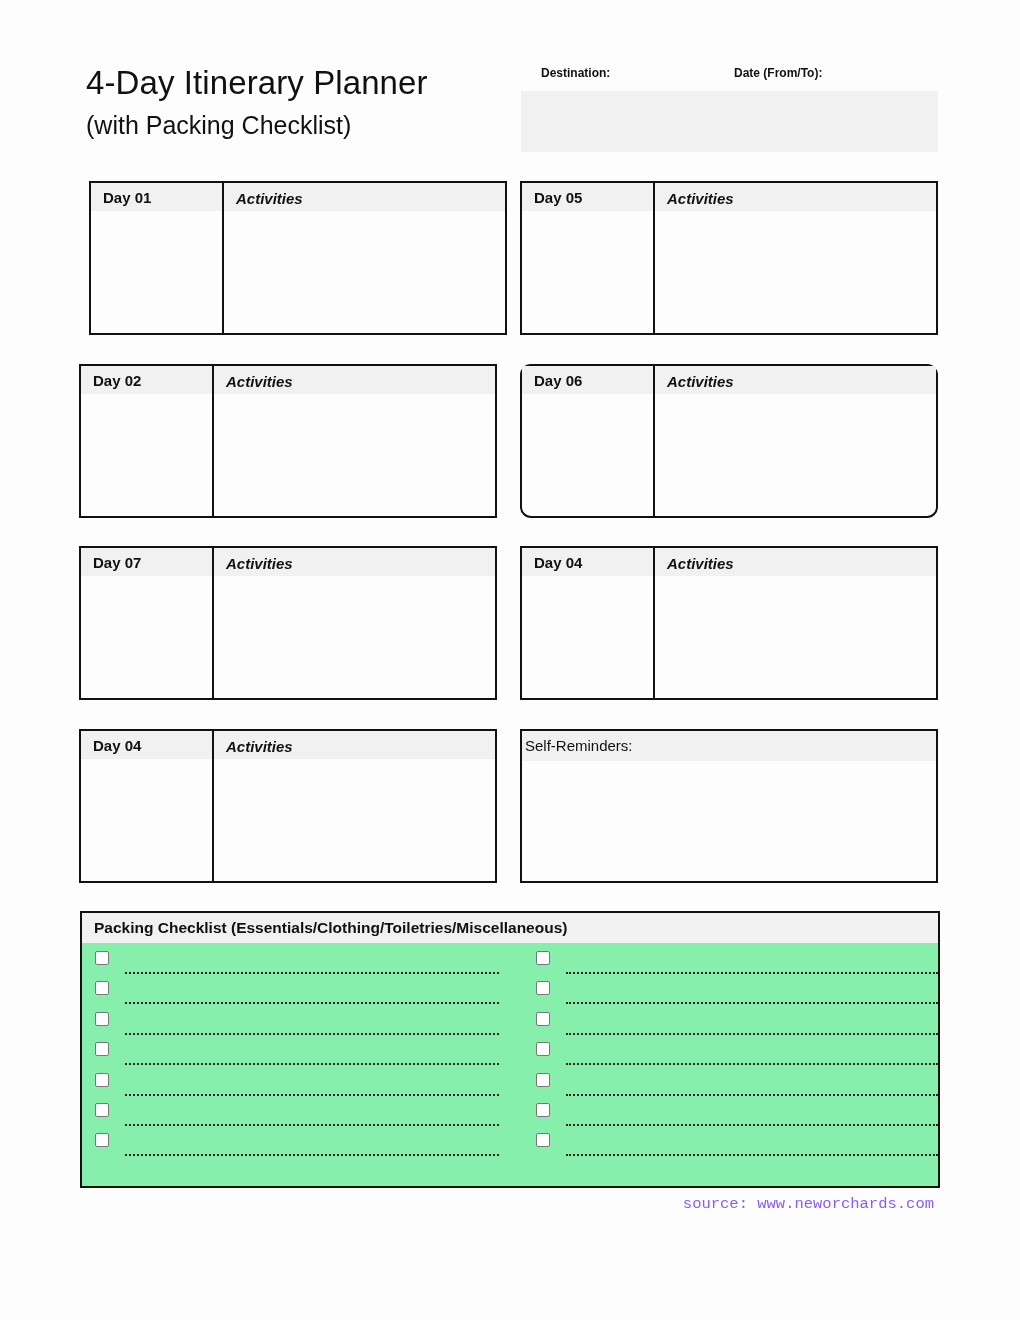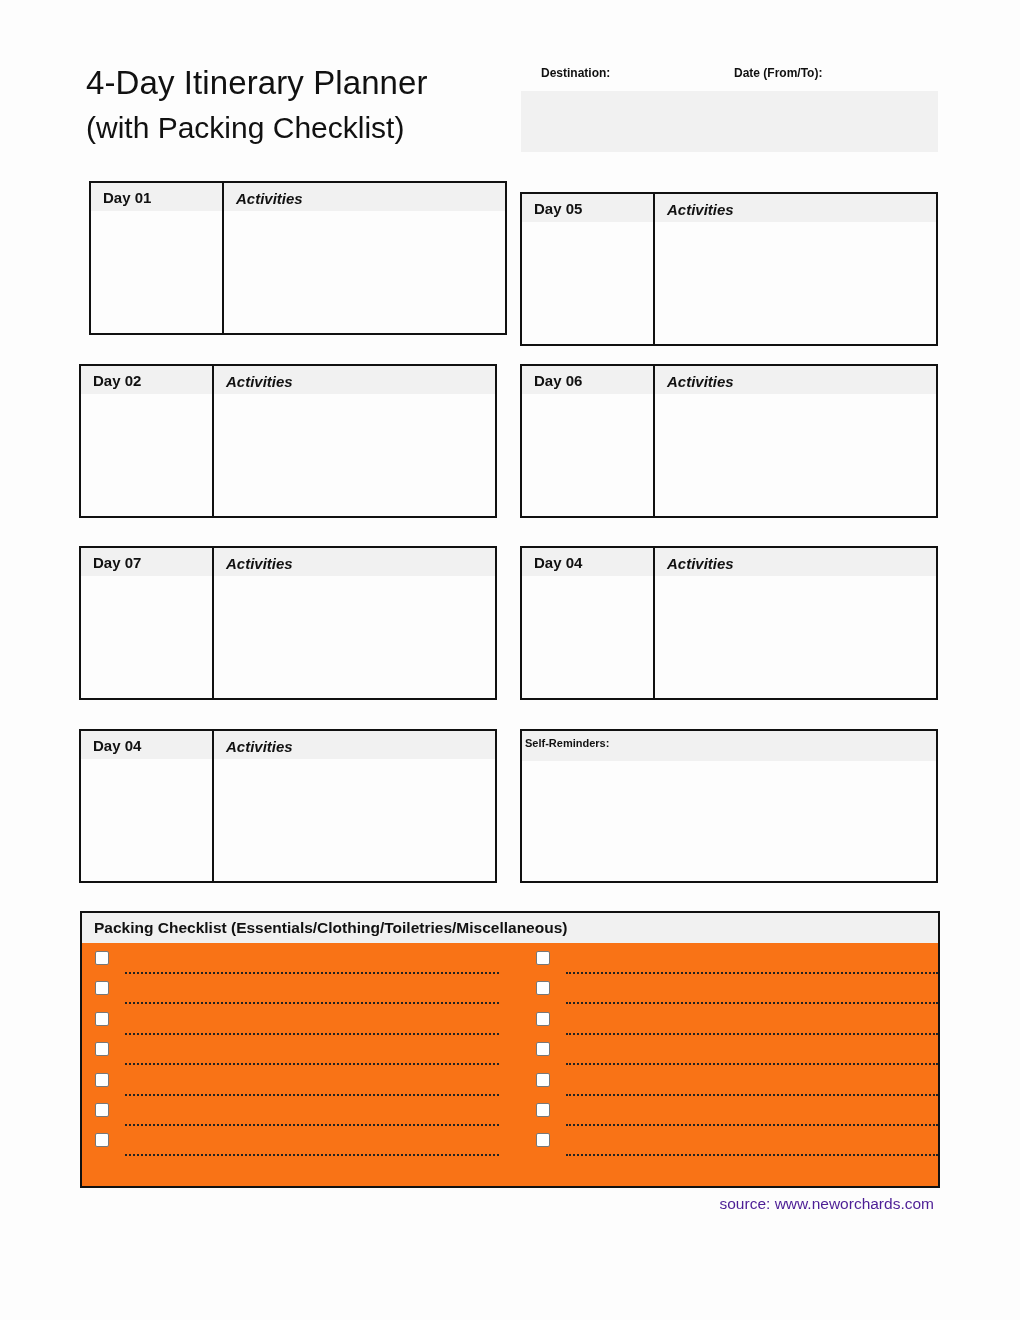--- a/index.html
+++ b/index.html
@@ -2,45 +2,45 @@
 <html><head>
 <meta charset="utf-8">
 <style>
   html, body { margin:0; padding:0; }
   body {
     width:1020px; height:1320px; background:#fdfdfd; position:relative;
     font-family:"Liberation Sans", "DejaVu Sans", sans-serif; color:#111;
     overflow:hidden;
   }
   .title { position:absolute; left:86px; top:64px; font-size:33px; font-weight:400; letter-spacing:0.1px; }
-  .subtitle { position:absolute; left:86px; top:111px; font-size:30px; font-weight:400; }
+  .subtitle { position:absolute; left:86px; top:111px; font-size:25px; font-weight:400; }
   .meta-label { position:absolute; top:66px; font-size:12px; font-weight:700; }
   .meta-box { position:absolute; left:521px; top:91px; width:417px; height:61px; background:#f1f1f1; }
 
   .box {
     position:absolute; width:414px; height:150px; border:2px solid #111; box-sizing:content-box;
     background:#fdfdfd;
   }
   .box .hdr { position:absolute; left:0; top:0; right:0; height:28px; background:#f1f1f1; }
   .box .daycol { position:absolute; left:0; top:0; width:131px; bottom:0; border-right:2px solid #111; }
   .box .daylbl { position:absolute; left:12px; top:6px; font-size:15px; font-weight:700; }
   .box .actlbl { position:absolute; left:145px; top:7px; font-size:15px; font-weight:700;font-style:italic; }
-  .box .remlbl { position:absolute; left:3px; top:6px; font-size:11px; font-weight:700; }
+  .box .remlbl { position:absolute; left:3px; top:6px; font-size:15px; font-weight:400; }
 
   .check {
     position:absolute; left:80px; top:911px; width:856px; height:273px; border:2px solid #111;
-    background:#f97316;
+    background:#86efac;
   }
   .check .hdr { position:absolute; left:0; top:0; right:0; height:30px; background:#f1f1f1; }
   .check .hdrlbl { position:absolute; left:12px; top:6px; font-size:15.5px; font-weight:700; }
   .cb {
     position:absolute; width:12px; height:12px; border:1.5px solid #777; border-radius:2px; background:#fff;
   }
   .line { position:absolute; height:0; border-bottom:2px dotted #222; }
-  .source { position:absolute; right:86px; top:1195px; font-size:15.5px; color:#4c1d95; }
+  .source { position:absolute; right:86px; top:1195px; font-size:15.5px; color:#8b5cf6;font-family:Liberation Mono, monospace; }
 </style>
 </head>
 <body>
 
 <div class="title">4-Day Itinerary Planner</div>
 <div class="subtitle">(with Packing Checklist)</div>
 
 <div class="meta-label" style="left:541px;">Destination:</div>
 <div class="meta-label" style="left:734px;">Date (From/To):</div>
 <div class="meta-box"></div>
@@ -63,27 +63,27 @@
   <div class="daylbl">Day 07</div>
   <div class="actlbl">Activities</div>
 </div>
 <div class="box" style="left:79px; top:729px;">
   <div class="hdr"></div>
   <div class="daycol"></div>
   <div class="daylbl">Day 04</div>
   <div class="actlbl">Activities</div>
 </div>
 
-<div class="box" style="left:520px; top:181px;margin-top:11px;">
+<div class="box" style="left:520px; top:181px;">
   <div class="hdr"></div>
   <div class="daycol"></div>
   <div class="daylbl">Day 05</div>
   <div class="actlbl">Activities</div>
 </div>
-<div class="box" style="left:520px; top:364px;">
+<div class="box" style="left:520px; top:364px;border-radius:11px;">
   <div class="hdr"></div>
   <div class="daycol"></div>
   <div class="daylbl">Day 06</div>
   <div class="actlbl">Activities</div>
 </div>
 <div class="box" style="left:520px; top:546px;">
   <div class="hdr"></div>
   <div class="daycol"></div>
   <div class="daylbl">Day 04</div>
   <div class="actlbl">Activities</div>

